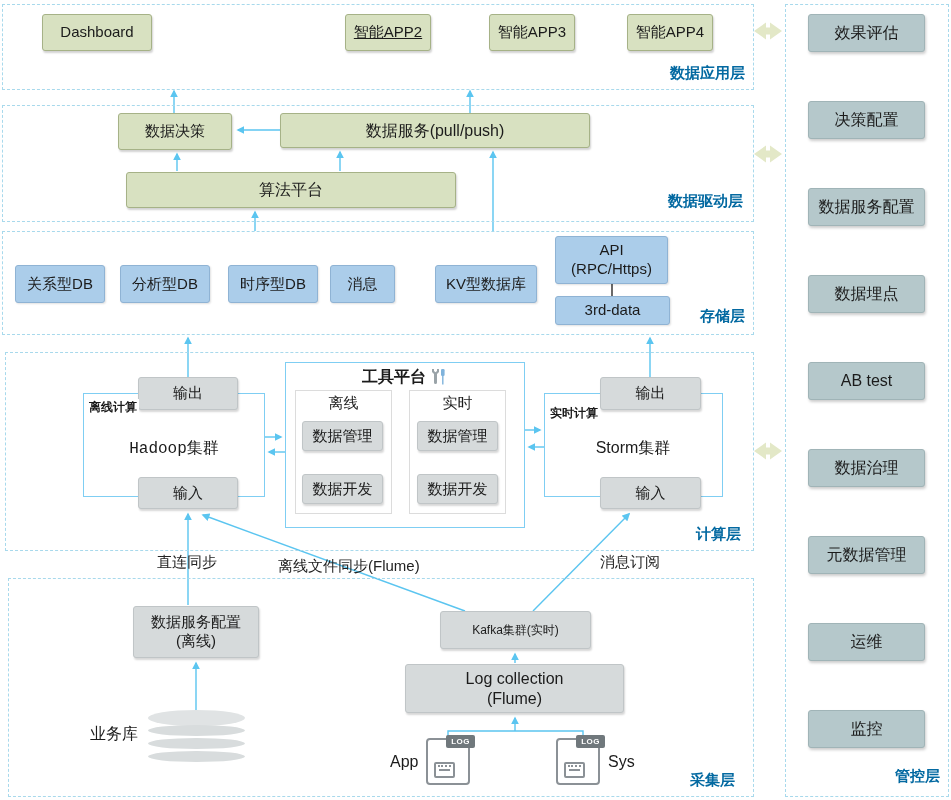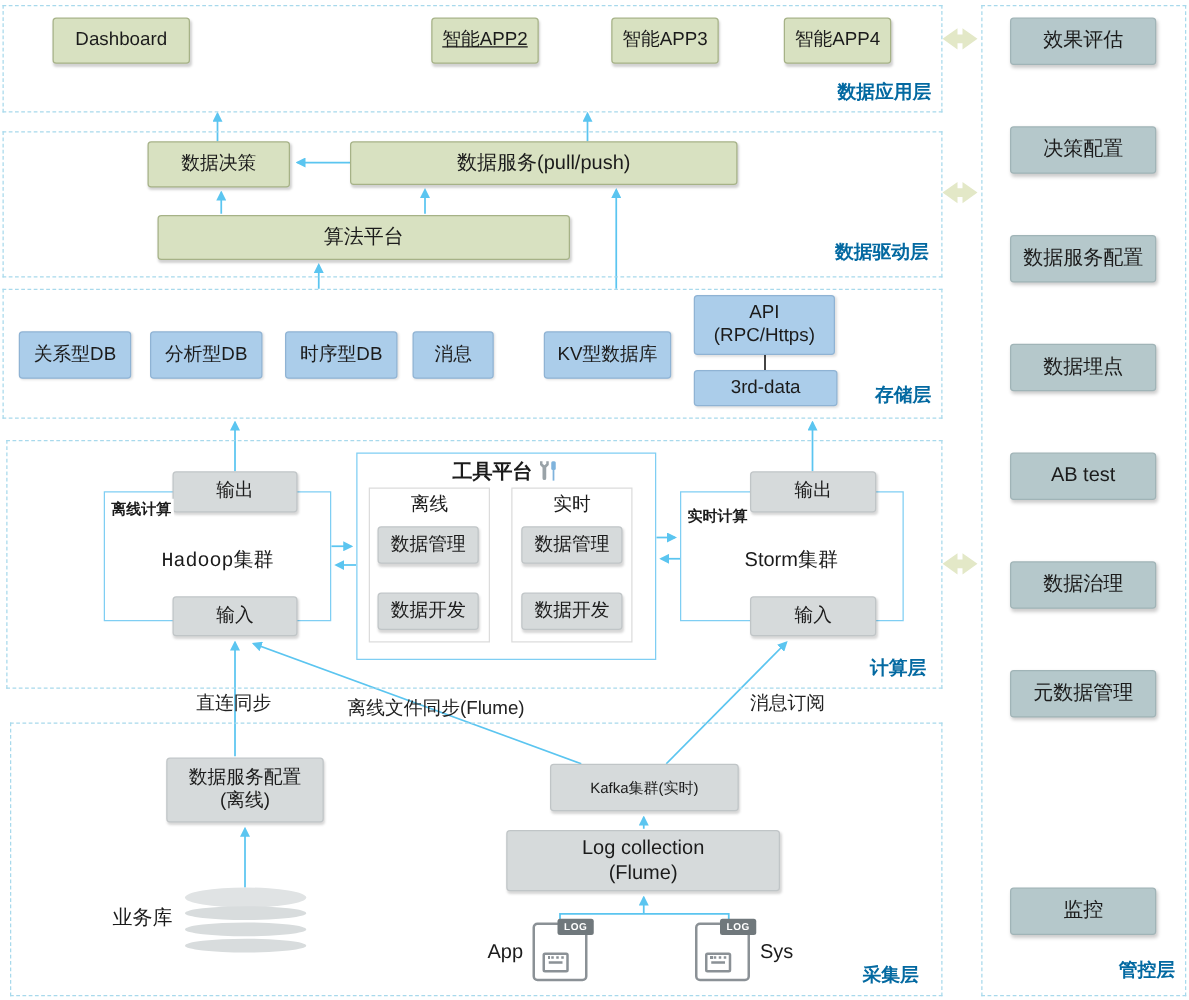--- a/index.html
+++ b/index.html
@@ -177,15 +177,16 @@
   </div>
   <div class="label-text" style="left:608px;top:753px;font-size:16px;">Sys</div>
 
   <div class="box teal" style="left:808px;top:14px;width:117px;height:38px;">效果评估</div>
   <div class="box teal" style="left:808px;top:101px;width:117px;height:38px;">决策配置</div>
   <div class="box teal" style="left:808px;top:275px;width:117px;height:38px;">数据埋点</div>
   <div class="box teal" style="left:808px;top:188px;width:117px;height:38px;">数据服务配置</div>
   <div class="box teal" style="left:808px;top:362px;width:117px;height:38px;">AB test</div>
   <div class="box teal" style="left:808px;top:449px;width:117px;height:38px;">数据治理</div>
   <div class="box teal" style="left:808px;top:536px;width:117px;height:38px;">元数据管理</div>
+  <div class="box teal" style="left:808px;top:623px;width:117px;height:38px;">运维</div>
   <div class="box teal" style="left:808px;top:710px;width:117px;height:38px;">监控</div>
 
 </div>
 
 </body></html>

